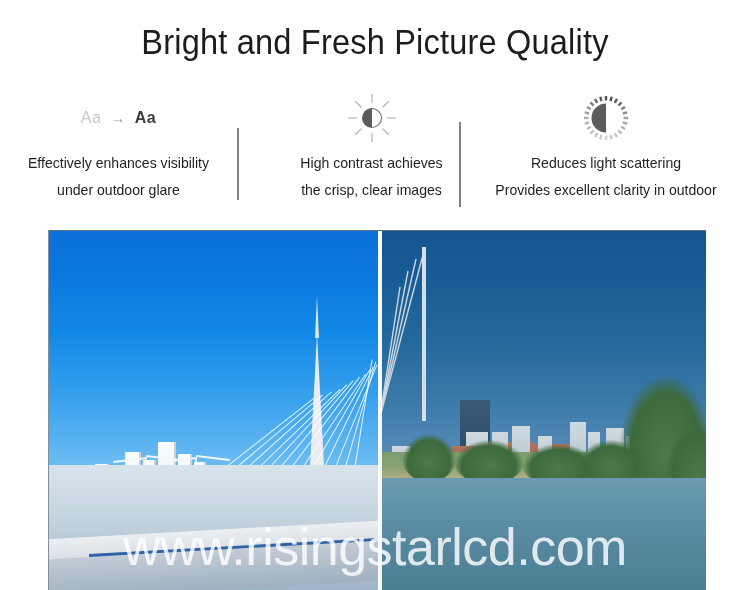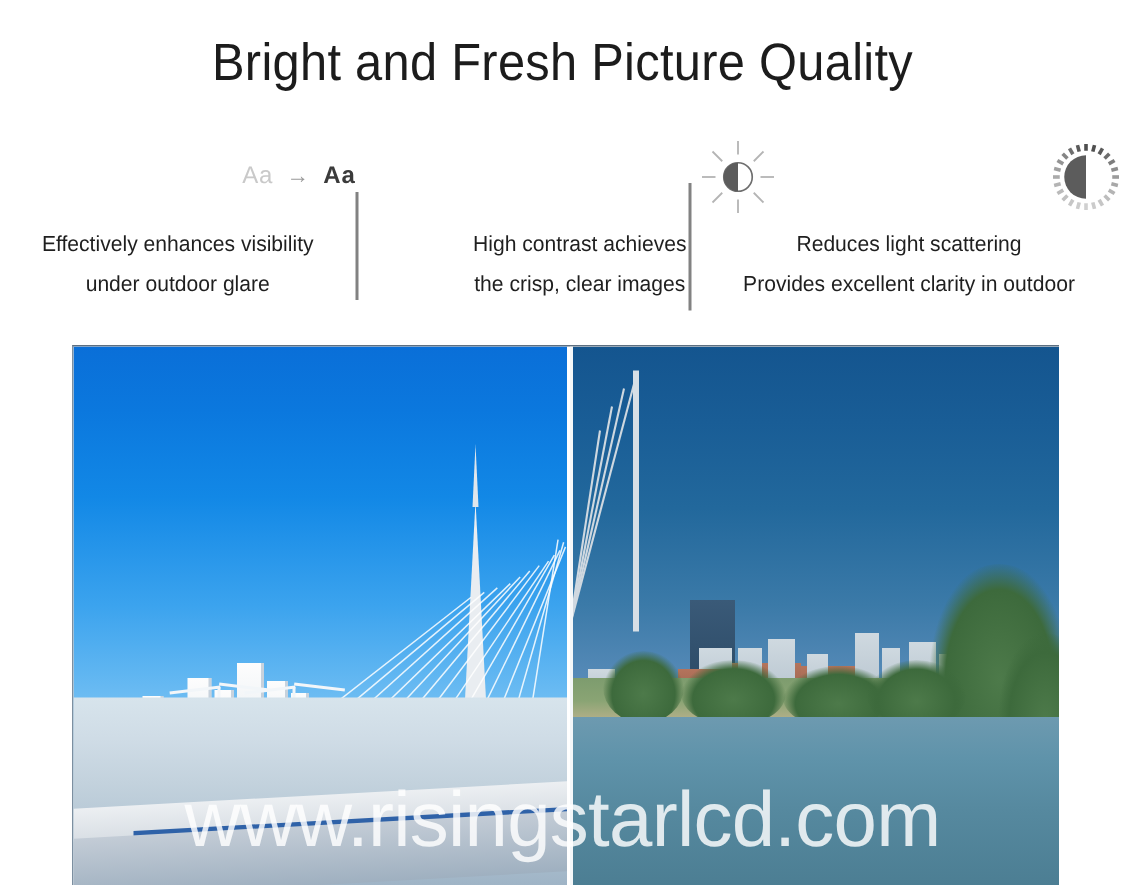--- a/index.html
+++ b/index.html
@@ -40,28 +40,28 @@
     top: 92px;
     width: 750px;
     height: 125px;
   }
   .feature {
     position: absolute;
     top: 0;
     text-align: center;
   }
   .feature-1 { left: 0px;   width: 237px; }
-  .feature-2 { left: 255px; width: 263px; }
+  .feature-2 { left: 240px; width: 263px; }
   .feature-3 { left: 462px; width: 288px; }
 
   .icon-slot {
     height: 52px;
     display: flex;
     align-items: center;
-    justify-content: flex-end;
+    justify-content: center;
   }
 
   
   .aa-group {
     font-family: "Liberation Sans", sans-serif;
     font-size: 16px;
     letter-spacing: 0.5px;
     white-space: nowrap;
     line-height: 1;
   }

